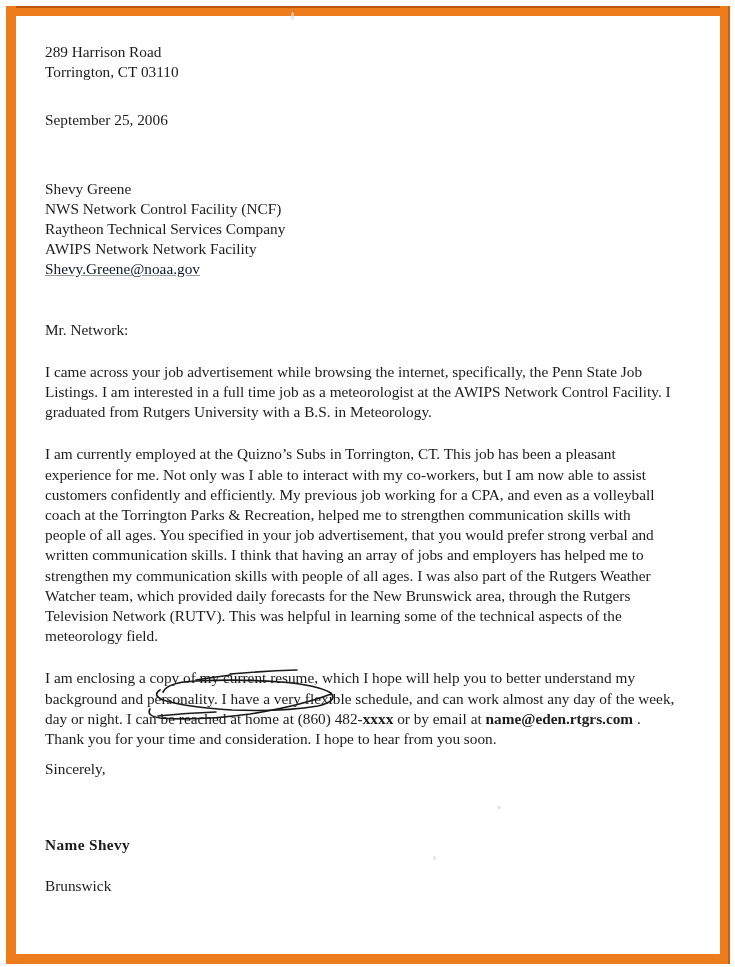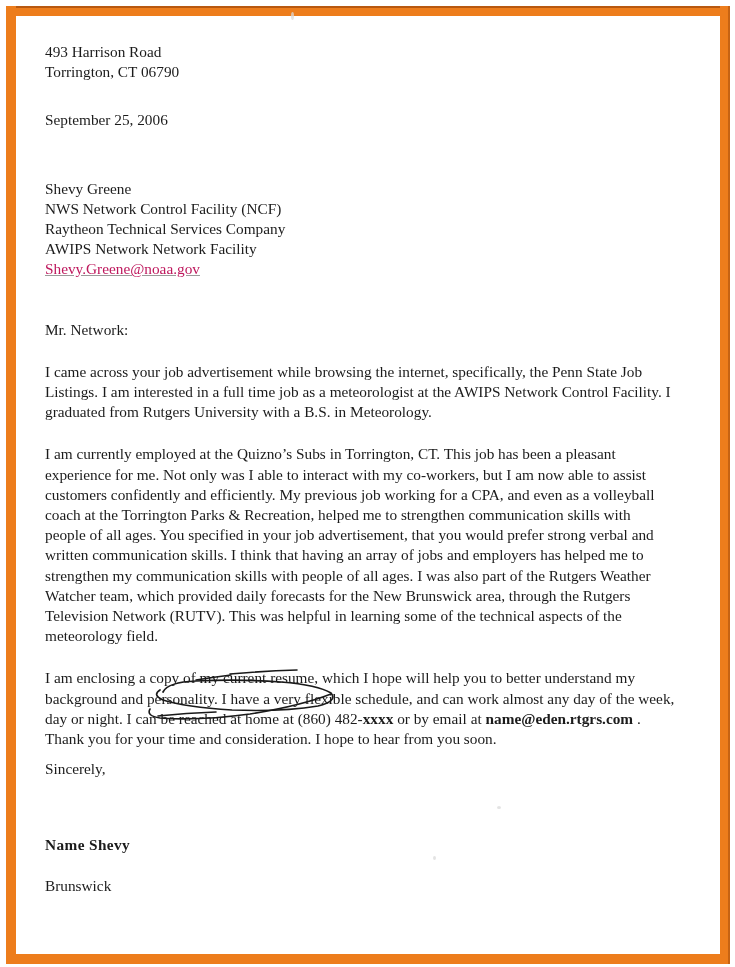--- a/index.html
+++ b/index.html
@@ -67,21 +67,21 @@
     font-size: 15.3px;
     line-height: 20.2px;
   }
 
   .sender-address { margin: 0; }
   .date-line { margin: 28px 0 0 0; }
 
   .recipient { margin: 48px 0 0 0; }
 
   .email-link {
-    color: #be185d;
+    color: #0f172a;
     text-decoration: underline;
     text-decoration-color: #9a9a9a;
   }
 
   .salutation { margin: 40px 0 0 0; }
 
   .body-para {
     margin: 22px 0 0 0;
     text-align: left;
   }
@@ -122,22 +122,22 @@
   <div id="frame-top"></div>
   <div id="frame-bottom"></div>
   <div id="frame-left"></div>
   <div id="frame-right"></div>
 
   <div id="paper">
 
     <div class="letter">
 
       <div class="sender-address">
-        <div>493 Harrison Road</div>
-        <div>Torrington, CT 06790</div>
+        <div>289 Harrison Road</div>
+        <div>Torrington, CT 03110</div>
       </div>
 
       <div class="date-line">September 25, 2006</div>
 
       <div class="recipient">
         <div>Shevy Greene</div>
         <div>NWS Network Control Facility (NCF)</div>
         <div>Raytheon Technical Services Company</div>
         <div>AWIPS Network Network Facility</div>
         <div><span class="email-link">Shevy.Greene@noaa.gov</span></div>

